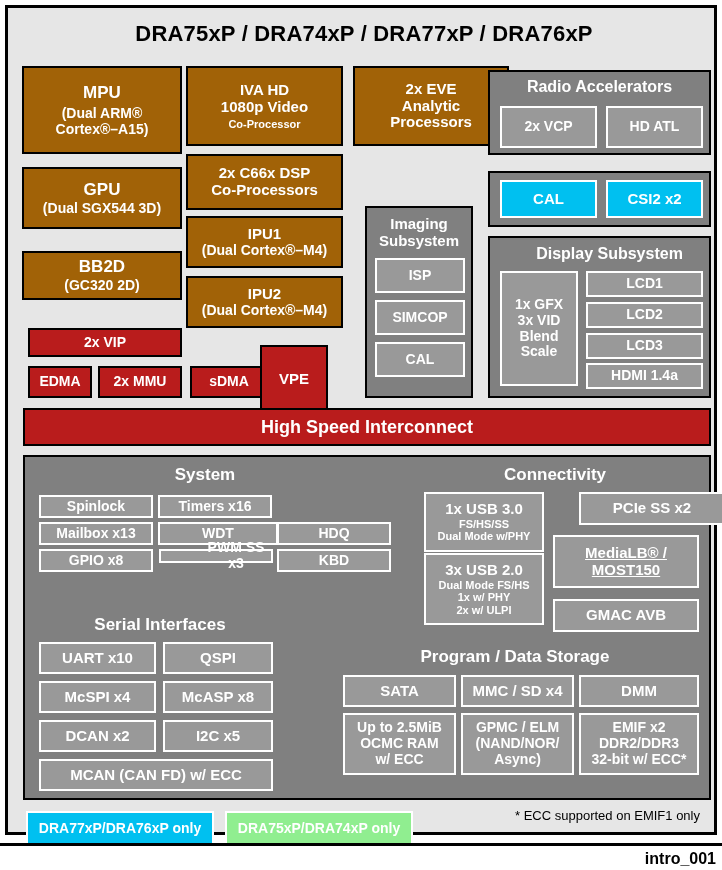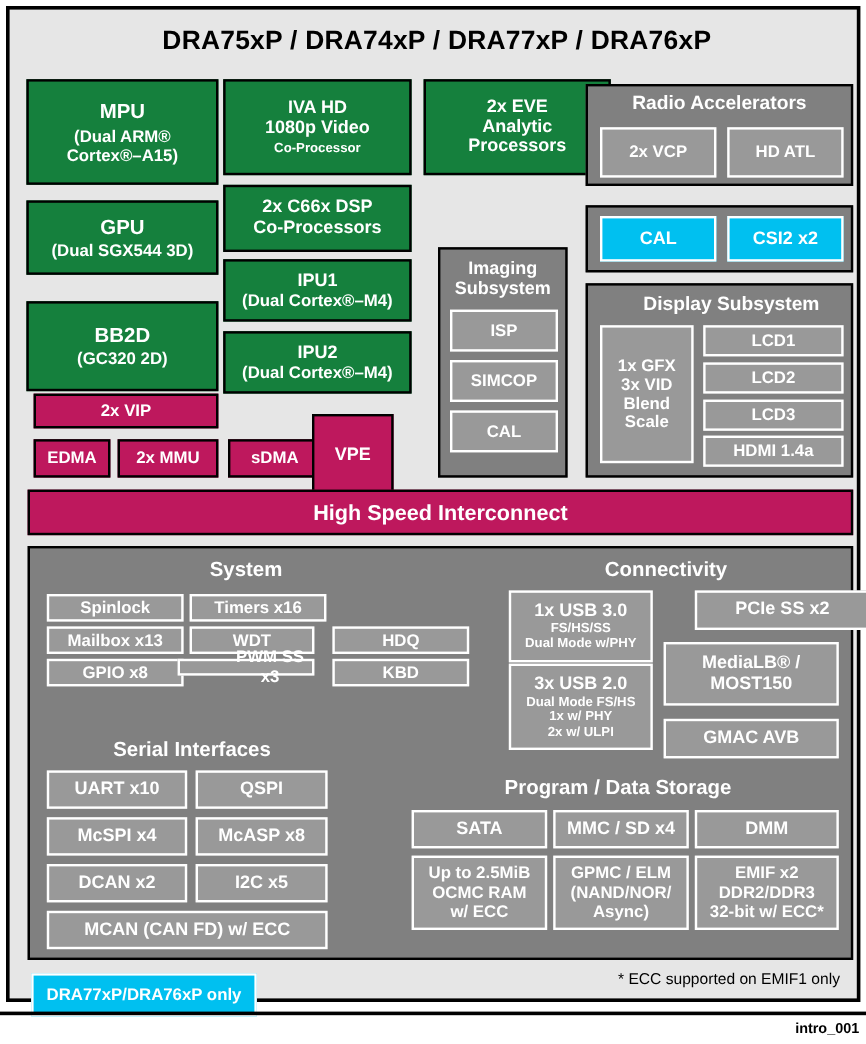--- a/index.html
+++ b/index.html
@@ -42,26 +42,26 @@
     box-sizing: border-box;
     display: flex;
     flex-direction: column;
     align-items: center;
     justify-content: center;
     text-align: center;
     color: #ffffff;
     line-height: 1.12;
   }
   .red {
-    background: #15803d;
+    background: #a16207;
     border: 2px solid #000000;
     font-weight: bold;
   }
   .grey {
-    background: #be185d;
+    background: #b91c1c;
     border: 2px solid #000000;
     font-weight: bold;
   }
   .greyin {
     background: #999999;
     border: 2px solid #ffffff;
     font-weight: bold;
   }
   .cyan {
     background: #00c0f0;
@@ -97,21 +97,21 @@
   .t18 { font-size: 18px; }
   #bottom-rule {
     position: absolute;
     left: 0; top: 843px;
     width: 722px; height: 3px;
     background: #000000;
   }
   #footer-code {
     position: absolute;
     right: 6px; top: 850px;
-    font-size: 12px;
+    font-size: 16px;
     color: #000000;
     font-weight: bold;
     margin-left: 29px;
   }
 </style>
 </head>
 <body>
 
 <div id="root">
 
@@ -123,21 +123,21 @@
       <div class="t17">MPU</div>
       <div class="t14" style="margin-top:4px;">(Dual ARM®</div>
       <div class="t14">Cortex®–A15)</div>
     </div>
 
     <div class="blk red" style="left:14px; top:159px; width:160px; height:62px;">
       <div class="t17">GPU</div>
       <div class="t14" style="margin-top:2px;">(Dual SGX544 3D)</div>
     </div>
 
-    <div class="blk red" style="left:14px; top:243px; width:160px; height:75px;">
+    <div class="blk red" style="left:14px; top:243px; width:160px; height:49px;">
       <div class="t17">BB2D</div>
       <div class="t14" style="margin-top:2px;">(GC320 2D)</div>
     </div>
 
     <div class="blk grey" style="left:20px; top:320px; width:154px; height:29px;">
       <div class="t14">2x VIP</div>
     </div>
 
     <div class="blk grey" style="left:20px; top:358px; width:64px; height:32px;">
       <div class="t14">EDMA</div>
@@ -250,31 +250,31 @@
       <div class="blk greyin" style="left:14px; top:38px; width:114px; height:23px;">
         <div class="t14">Spinlock</div>
       </div>
       <div class="blk greyin" style="left:133px; top:38px; width:114px; height:23px;">
         <div class="t14">Timers x16</div>
       </div>
 
       <div class="blk greyin" style="left:14px; top:65px; width:114px; height:23px;">
         <div class="t14">Mailbox x13</div>
       </div>
-      <div class="blk greyin" style="left:133px; top:65px; width:104px; height:23px;">
+      <div class="blk greyin" style="left:133px; top:65px; width:120px; height:23px;">
         <div class="t14">WDT</div>
       </div>
       <div class="blk greyin" style="left:252px; top:65px; width:114px; height:23px;">
         <div class="t14">HDQ</div>
       </div>
 
       <div class="blk greyin" style="left:14px; top:92px; width:114px; height:23px;">
         <div class="t14">GPIO x8</div>
       </div>
-      <div class="blk greyin" style="left:123px; top:92px; width:114px; height:14px;padding-left:40px;">
+      <div class="blk greyin" style="left:134px; top:92px; width:114px; height:14px;padding-left:40px;">
         <div class="t14">PWM SS x3</div>
       </div>
       <div class="blk greyin" style="left:252px; top:92px; width:114px; height:23px;">
         <div class="t14">KBD</div>
       </div>
 
       <div class="plain t17" style="left:380px; top:8px; width:300px; text-align:center; color:#ffffff; font-weight:bold;">Connectivity</div>
 
       <div class="blk greyin" style="left:399px; top:35px; width:120px; height:60px;">
         <div class="t15">1x USB 3.0</div>
@@ -286,21 +286,21 @@
         <div class="t15">3x USB 2.0</div>
         <div class="t11">Dual Mode FS/HS</div>
         <div class="t11">1x w/ PHY</div>
         <div class="t11">2x w/ ULPI</div>
       </div>
 
       <div class="blk greyin" style="left:528px; top:35px; width:146px; height:33px;margin-left:26px;">
         <div class="t15">PCIe SS x2</div>
       </div>
 
-      <div class="blk greyin" style="left:528px; top:78px; width:146px; height:53px;">
+      <div class="blk greyin" style="left:528px; top:78px; width:146px; height:53px;text-decoration:underline;">
         <div class="t15">MediaLB® /</div>
         <div class="t15">MOST150</div>
       </div>
 
       <div class="blk greyin" style="left:528px; top:142px; width:146px; height:33px;">
         <div class="t15">GMAC AVB</div>
       </div>
 
       <div class="plain t17" style="left:0; top:158px; width:270px; text-align:center; color:#ffffff; font-weight:bold;">Serial Interfaces</div>
 
@@ -354,20 +354,23 @@
       <div class="blk greyin" style="left:554px; top:256px; width:120px; height:62px;">
         <div class="t14">EMIF x2</div>
         <div class="t14">DDR2/DDR3</div>
         <div class="t14">32-bit w/ ECC*</div>
       </div>
     </div>
 
     <div class="blk cyan" style="left:18px; top:803px; width:188px; height:36px;">
       <div class="t14">DRA77xP/DRA76xP only</div>
     </div>
+    <div class="blk green" style="left:217px; top:803px; width:188px; height:36px;">
+      <div class="t14">DRA75xP/DRA74xP only</div>
+    </div>
     <div class="plain t13" style="right:14px; top:800px; text-align:right;">* ECC supported on EMIF1 only</div>
 
   </div>
 
   <div id="bottom-rule"></div>
   <div id="footer-code">intro_001</div>
 
 </div>
 
 </body></html>

